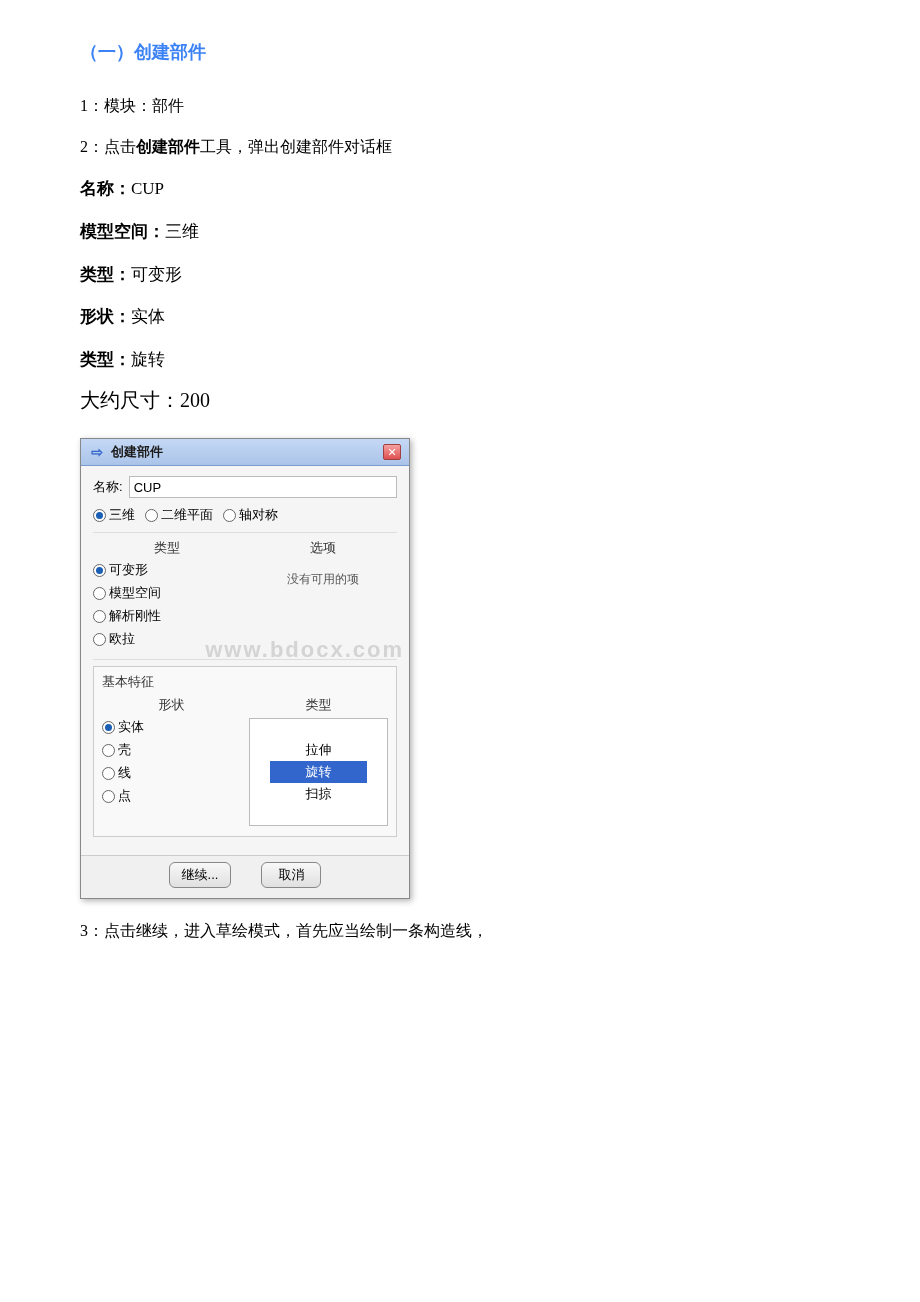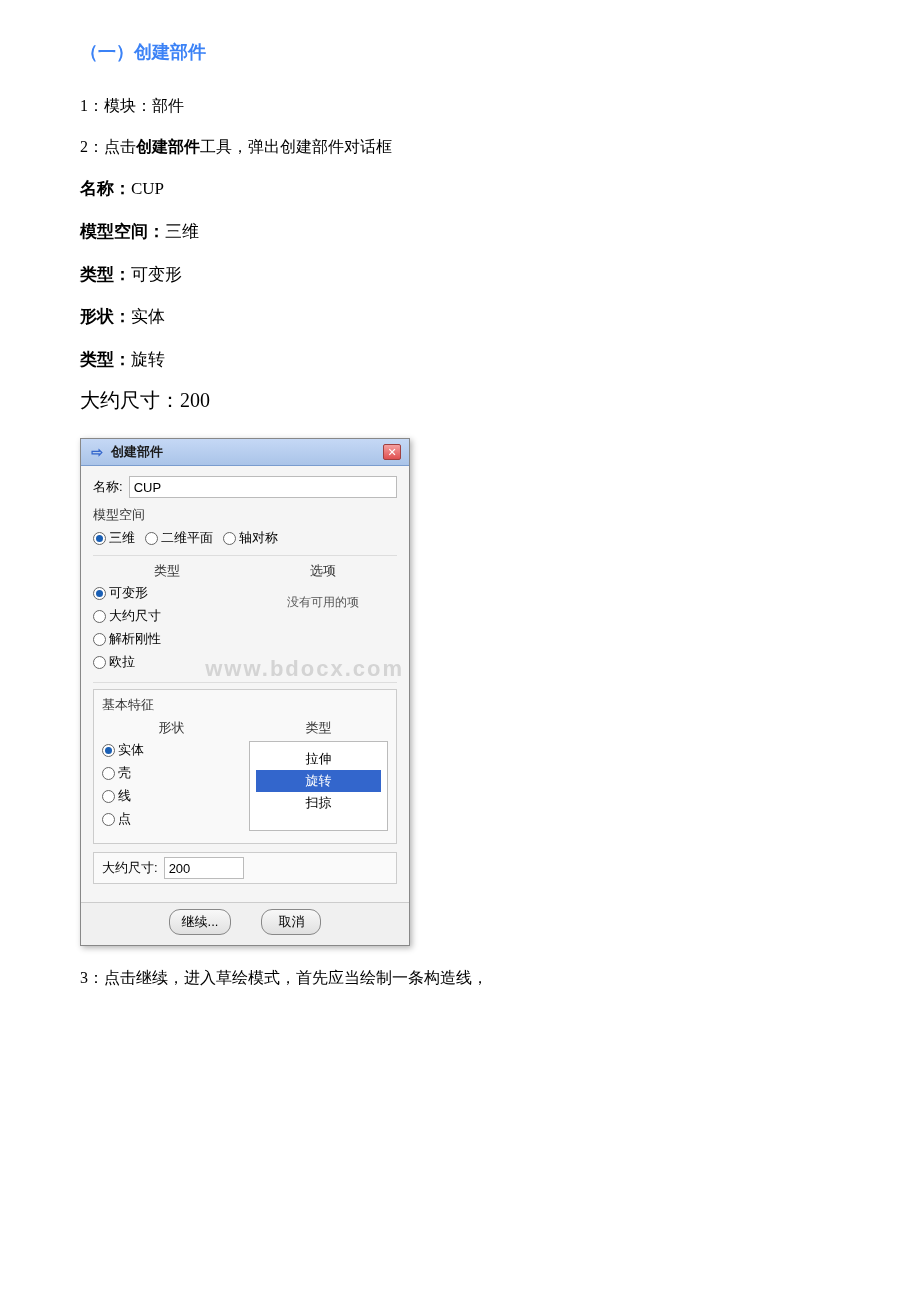--- a/index.html
+++ b/index.html
@@ -169,21 +169,21 @@
     }
     .dialog-col-header {
       font-size: 13px;
       margin-bottom: 4px;
       color: #333;
     }
     .type-list {
       border: 1px solid #bbb;
       background: #fff;
       min-height: 90px;
-      padding: 6px;
+      padding: 20px;
     }
     .type-list-item {
       padding: 2px 6px;
       font-size: 13px;
       cursor: pointer;
     }
     .type-list-item.selected {
       background: #3366cc;
       color: #fff;
     }
@@ -232,21 +232,21 @@
       background: #f0f0f0;
       border-top: 1px solid #ccc;
     }
     .dialog-footer-btn {
       min-width: 60px;
       padding: 3px 12px;
       border: 1px solid #888;
       background: linear-gradient(to bottom, #f8f8f8, #e0e0e0);
       font-size: 13px;
       cursor: pointer;
-      border-radius: 11px;
+      border-radius: 6px;
       text-align: center;
     }
     .watermark {
       position: absolute;
       top: 40%;
       left: 50%;
       transform: translate(-20%, -50%);
       font-size: 22px;
       color: rgba(180, 180, 180, 0.5);
       font-weight: bold;
@@ -329,21 +329,20 @@
 
     <div class="dialog-body" style="position:relative;">
 
       <div class="watermark">www.bdocx.com</div>
 
       <div class="dialog-field-row">
         <span class="dialog-field-label">名称:</span>
         <input class="dialog-input" type="text" value="CUP" style="">
       </div>
 
-      <div class="dialog-section-label">模型空间</div>
       <div class="dialog-radio-group">
         <label class="dialog-radio-item">
           <div class="radio-dot selected"></div>
           <span>三维</span>
         </label>
         <label class="dialog-radio-item">
           <div class="radio-dot"></div>
           <span>二维平面</span>
         </label>
         <label class="dialog-radio-item">
@@ -356,21 +355,21 @@
 
       <div class="dialog-two-col">
         <div class="dialog-col-left">
           <div class="dialog-col-header">类型</div>
           <div class="dialog-radio-item" style="margin-bottom:5px;">
             <div class="radio-dot selected"></div>
             <span>可变形</span>
           </div>
           <div class="dialog-radio-item" style="margin-bottom:5px;">
             <div class="radio-dot"></div>
-            <span>大约尺寸</span>
+            <span>模型空间</span>
           </div>
           <div class="dialog-radio-item" style="margin-bottom:5px;">
             <div class="radio-dot"></div>
             <span>解析刚性</span>
           </div>
           <div class="dialog-radio-item" style="margin-bottom:5px;">
             <div class="radio-dot"></div>
             <span>欧拉</span>
           </div>
         </div>
@@ -410,24 +409,20 @@
             <div class="dialog-col-header">类型</div>
             <div class="type-list">
               <div class="type-list-item">拉伸</div>
               <div class="type-list-item selected">旋转</div>
               <div class="type-list-item">扫掠</div>
             </div>
           </div>
         </div>
       </div>
 
-      <div class="dialog-size-row">
-        <span class="dialog-size-label">大约尺寸:</span>
-        <input class="dialog-size-input" type="text" value="200" style="">
-      </div>
     </div>
 
     <div class="dialog-footer">
       <button class="dialog-footer-btn">继续...</button>
       <button class="dialog-footer-btn">取消</button>
     </div>
   </div>
 </div>
 
 

